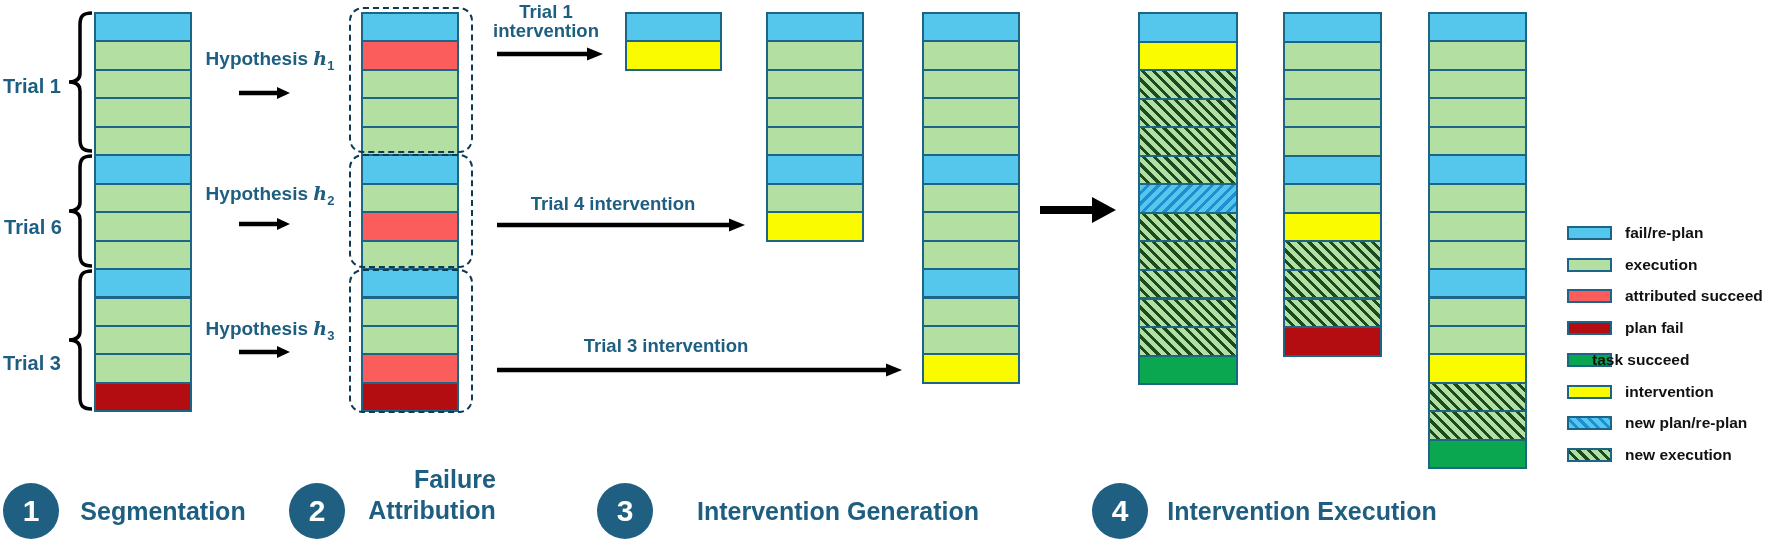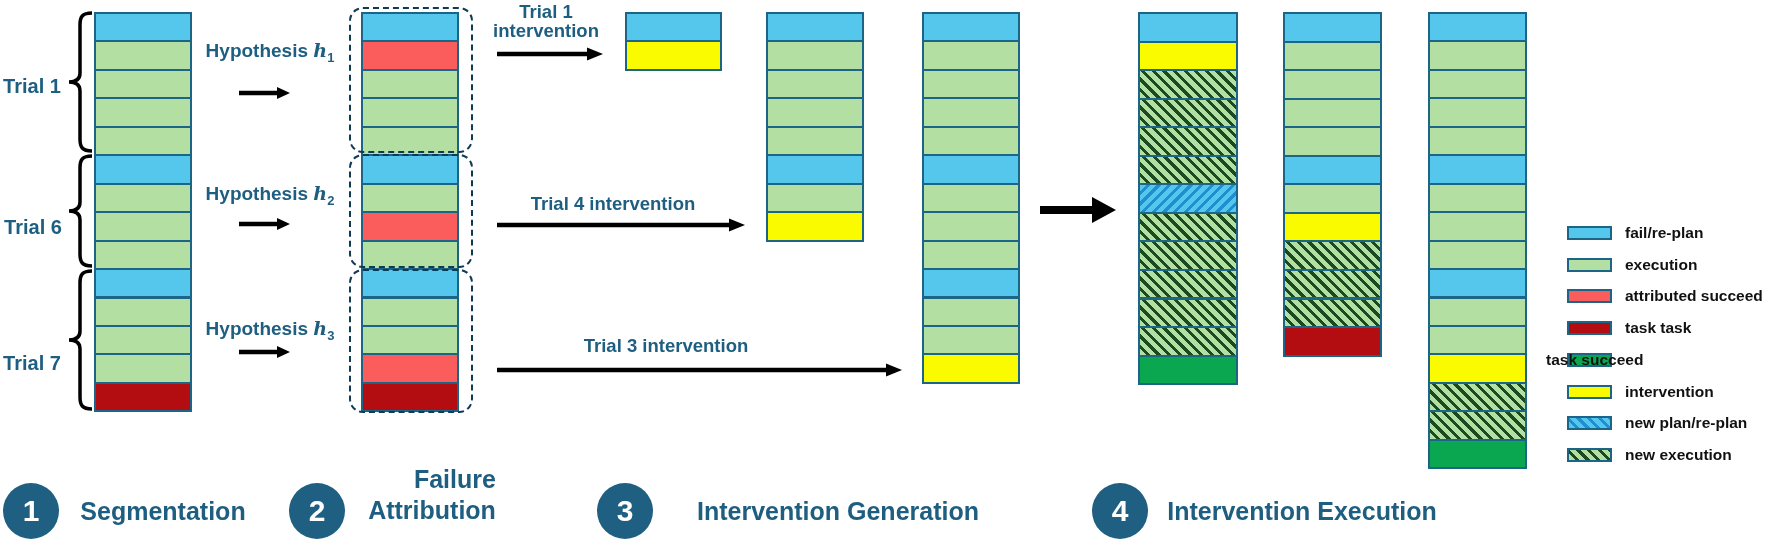--- a/index.html
+++ b/index.html
@@ -113,44 +113,44 @@
     <div class="cell" style="left: 1428px; top: 324.95px; width: 99px; height: 30.45px; background: rgb(180, 223, 162);"></div>
     <div class="cell" style="left: 1428px; top: 353.4px; width: 99px; height: 30.45px; background: rgb(251, 251, 0);"></div>
     <div class="cell" style="left: 1428px; top: 381.85px; width: 99px; height: 30.45px; background: repeating-linear-gradient(45deg, rgb(180, 223, 162) 0px, rgb(180, 223, 162) 4.5px, rgb(26, 74, 32) 4.5px, rgb(26, 74, 32) 7.5px);"></div>
     <div class="cell" style="left: 1428px; top: 410.3px; width: 99px; height: 30.45px; background: repeating-linear-gradient(45deg, rgb(180, 223, 162) 0px, rgb(180, 223, 162) 4.5px, rgb(26, 74, 32) 4.5px, rgb(26, 74, 32) 7.5px);"></div>
     <div class="cell" style="left: 1428px; top: 438.75px; width: 99px; height: 30.45px; background: rgb(10, 166, 80);"></div>
     <div class="group-box" style="left: 349px; top: 7px; width: 124px; height: 146px;"></div>
     <div class="group-box" style="left: 349px; top: 154px; width: 124px; height: 114px;"></div>
     <div class="group-box" style="left: 349px; top: 269px; width: 124px; height: 144px;"></div>
     <div class="trial-label" style="left: 32px; top: 86px;">Trial 1</div>
     <div class="trial-label" style="left: 33px; top: 227px;">Trial 6</div>
-    <div class="trial-label" style="left: 32px; top: 363px;">Trial 7</div>
-    <div class="hyp-label" style="left: 270px; top: 52px;">Hypothesis <i>h</i><sub>1</sub></div>
+    <div class="trial-label" style="left: 32px; top: 363px;">Trial 3</div>
+    <div class="hyp-label" style="left: 270px; top: 60px;">Hypothesis <i>h</i><sub>1</sub></div>
     <div class="hyp-label" style="left: 270px; top: 195px;">Hypothesis <i>h</i><sub>2</sub></div>
     <div class="hyp-label" style="left: 270px; top: 330px;">Hypothesis <i>h</i><sub>3</sub></div>
     <div class="int-label" style="left: 546px; top: 21px;">
       <div>Trial 1</div>
       <div>intervention</div>
     </div>
     <div class="int-label" style="left: 613px; top: 203px;">
       <div>Trial 4 intervention</div>
     </div>
     <div class="int-label" style="left: 666px; top: 345px;">
       <div>Trial 3 intervention</div>
     </div>
     <div class="legend-swatch" style="left: 1567px; top: 226px; width: 45px; height: 14px; background: rgb(86, 199, 236);"></div>
     <div class="legend-label" style="left: 1625px; top: 233px;">fail/re-plan</div>
     <div class="legend-swatch" style="left: 1567px; top: 257.7px; width: 45px; height: 14px; background: rgb(180, 223, 162);"></div>
     <div class="legend-label" style="left: 1625px; top: 264.7px;">execution</div>
     <div class="legend-swatch" style="left: 1567px; top: 289.4px; width: 45px; height: 14px; background: rgb(251, 93, 93);"></div>
     <div class="legend-label" style="left: 1625px; top: 296.4px;">attributed succeed</div>
     <div class="legend-swatch" style="left: 1567px; top: 321.1px; width: 45px; height: 14px; background: rgb(179, 13, 17);"></div>
-    <div class="legend-label" style="left: 1625px; top: 328.1px;">task task</div>
+    <div class="legend-label" style="left: 1625px; top: 328.1px;">plan fail</div>
     <div class="legend-swatch" style="left: 1567px; top: 352.8px; width: 45px; height: 14px; background: rgb(10, 166, 80);"></div>
-    <div class="legend-label" style="left: 1546px; top: 359.8px;">task succeed</div>
+    <div class="legend-label" style="left: 1592px; top: 359.8px;">task succeed</div>
     <div class="legend-swatch" style="left: 1567px; top: 384.5px; width: 45px; height: 14px; background: rgb(251, 251, 0);"></div>
     <div class="legend-label" style="left: 1625px; top: 391.5px;">intervention</div>
     <div class="legend-swatch" style="left: 1567px; top: 416.2px; width: 45px; height: 14px; background: repeating-linear-gradient(45deg, rgb(86, 199, 236) 0px, rgb(86, 199, 236) 4.5px, rgb(31, 143, 210) 4.5px, rgb(31, 143, 210) 7.5px);"></div>
     <div class="legend-label" style="left: 1625px; top: 423.2px;">new plan/re-plan</div>
     <div class="legend-swatch" style="left: 1567px; top: 447.9px; width: 45px; height: 14px; background: repeating-linear-gradient(45deg, rgb(180, 223, 162) 0px, rgb(180, 223, 162) 4.5px, rgb(26, 74, 32) 4.5px, rgb(26, 74, 32) 7.5px);"></div>
     <div class="legend-label" style="left: 1625px; top: 454.9px;">new execution</div>
     <div class="step-circle" style="left: 31px; top: 511px; background: rgb(30, 95, 130);">1</div>
     <div class="step-label" style="left: 163px; top: 511px;">
       <div>Segmentation</div>
     </div>

